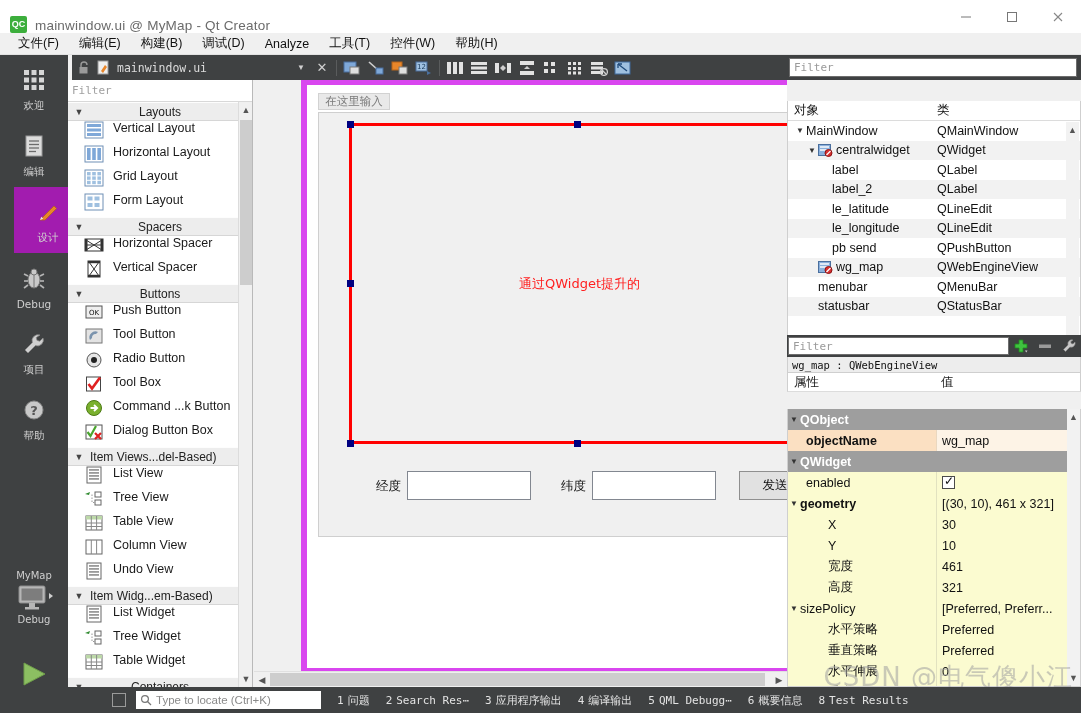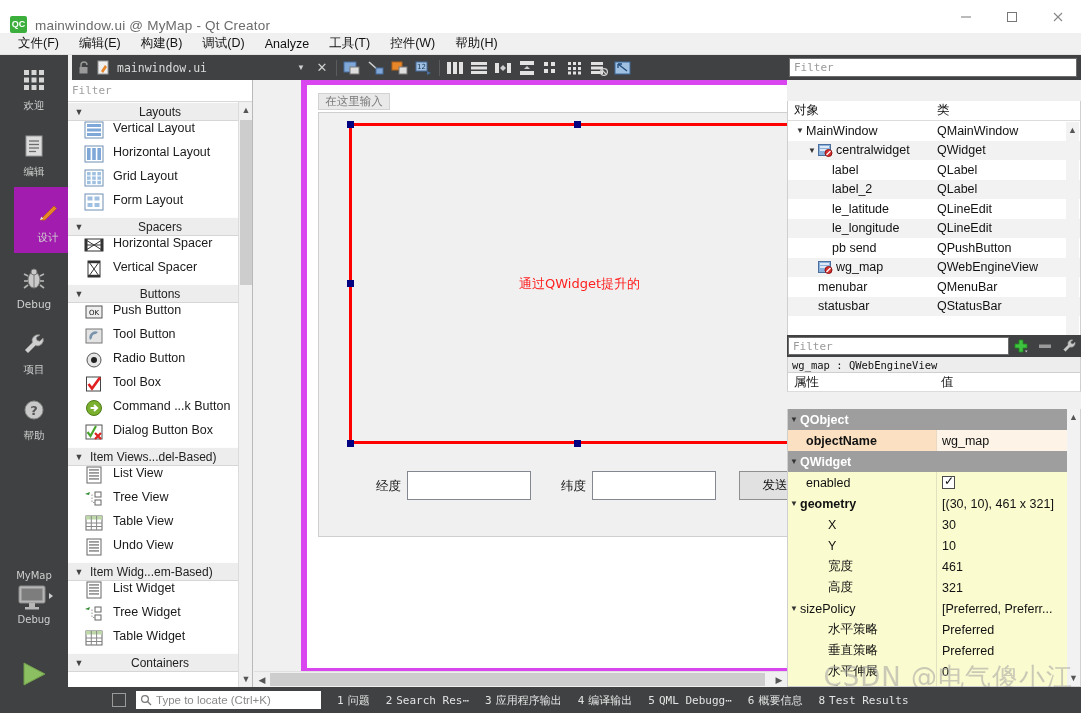--- a/index.html
+++ b/index.html
@@ -674,20 +674,30 @@
               <line x1="7.3" y1="2" x2="7.3" y2="16"></line>
               <line x1="12.6" y1="2" x2="12.6" y2="16"></line>
           <line x1="2" y1="9" x2="18" y2="9"></line>
               <line x1="2" y1="12.5" x2="18" y2="12.5"></line>
             </g>
           </svg>
         <span>Table View</span>
       </div>
       <div class="wb-row">
         <svg class="ico" viewBox="0 0 20 18">
+          <rect x="2" y="2" width="16" height="14" fill="#fff" stroke="#666"></rect>
+          <g stroke="#888">
+              <line x1="7.3" y1="2" x2="7.3" y2="16"></line>
+              <line x1="12.6" y1="2" x2="12.6" y2="16"></line>
+            </g>
+          </svg>
+        <span>Column View</span>
+      </div>
+      <div class="wb-row">
+        <svg class="ico" viewBox="0 0 20 18">
           <rect x="3" y="1" width="14" height="16" fill="#fff" stroke="#666"></rect>
           <g fill="#9a9a9a">
               <rect x="5" y="3" width="10" height="1.8"></rect>
               <rect x="5" y="6" width="10" height="1.8"></rect>
               <rect x="5" y="9" width="10" height="1.8"></rect>
               <rect x="5" y="12" width="10" height="1.8"></rect>
             </g>
           </svg>
         <span>Undo View</span>
       </div>

